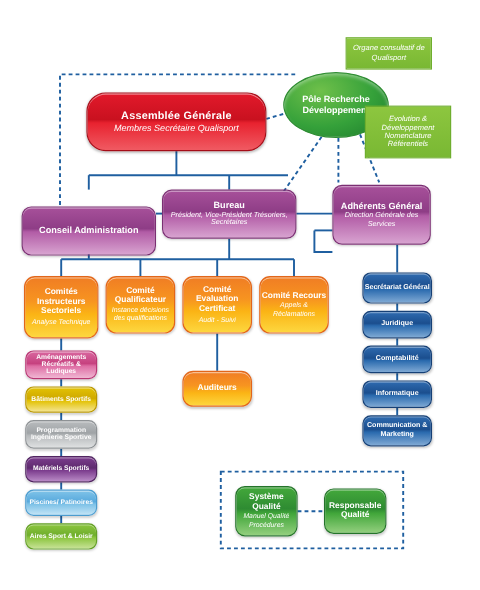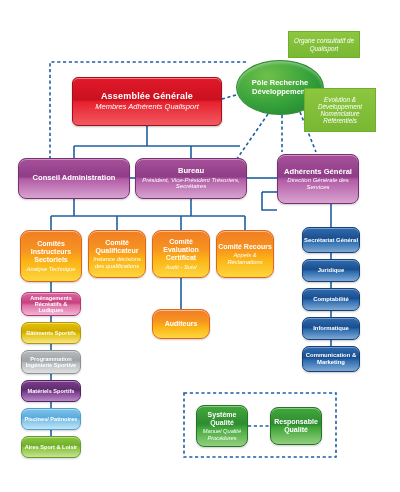--- a/index.html
+++ b/index.html
@@ -31,21 +31,21 @@
     color:#ffffff;
     line-height:1.12;
     z-index:5;
   }
   .node .t1{ font-weight:bold; }
   .node .t2{ font-style:italic; }
 
   
   .n-ag{
     left:72px; top:77px; width:150px; height:49px;
-    border-radius:6px;
+    border-radius:16px;
     background:linear-gradient(to bottom,#e2192b 0%,#c9111f 46%,#e8222f 52%,#f05a62 100%);
     border:1px solid #a50d18;
     box-shadow:inset 0 1px 0 rgba(255,255,255,.45), 0 1px 2px rgba(0,0,0,.25);
   }
   .n-ag .t1{ font-size:9px; letter-spacing:.2px;}
   .n-ag .t2{ font-size:7.5px; margin-top:2px;}
 
   
   .n-pole{
     left:236px; top:60px; width:88px; height:55px;
@@ -67,21 +67,21 @@
 
   
   .n-purple{
     border-radius:8px;
     background:linear-gradient(to bottom,#a7509a 0%,#8e3d86 45%,#b25ca6 52%,#d8a3d0 100%);
     border:1px solid #7b2f73;
     box-shadow:inset 0 1px 0 rgba(255,255,255,.4), 0 1px 2px rgba(0,0,0,.2);
   }
   .n-purple .t1{ font-size:7.6px; }
   .n-purple .t2{ font-size:6px; margin-top:1px;}
-  .n-ca{ left:18px; top:158px; width:112px; height:41px; }
+  .n-ca{ left:18px; top:172px; width:112px; height:41px; }
   .n-bureau{ left:135px; top:158px; width:112px; height:41px; }
   .n-sg{ left:277px; top:154px; width:82px; height:50px; }
 
   
   .n-orange{
     border-radius:9px;
     background:linear-gradient(to bottom,#f07d24 0%,#f79420 40%,#fbb415 62%,#fdd73f 100%);
     border:1px solid #e2661a;
     box-shadow:inset 0 1px 0 rgba(255,255,255,.5), 0 1px 2px rgba(0,0,0,.2);
   }
@@ -199,21 +199,21 @@
       <path d="M300,112 L316,152"></path>
 
       <rect x="184" y="393" width="152" height="64"></rect>
 
       <path d="M248,426 L270,426"></path>
     </g>
   </svg>
 
   <div class="node n-ag">
     <div class="t1">Assemblée Générale</div>
-    <div class="t2">Membres Adhérents Qualisport</div>
+    <div class="t2">Membres Secrétaire Qualisport</div>
   </div>
 
   <div class="node n-pole">
     <div class="t1">Pôle Recherche Développement</div>
   </div>
 
   <div class="node n-note n-note1">
     <div class="t2">Organe consultatif de Qualisport</div>
   </div>
   <div class="node n-note n-note2">

